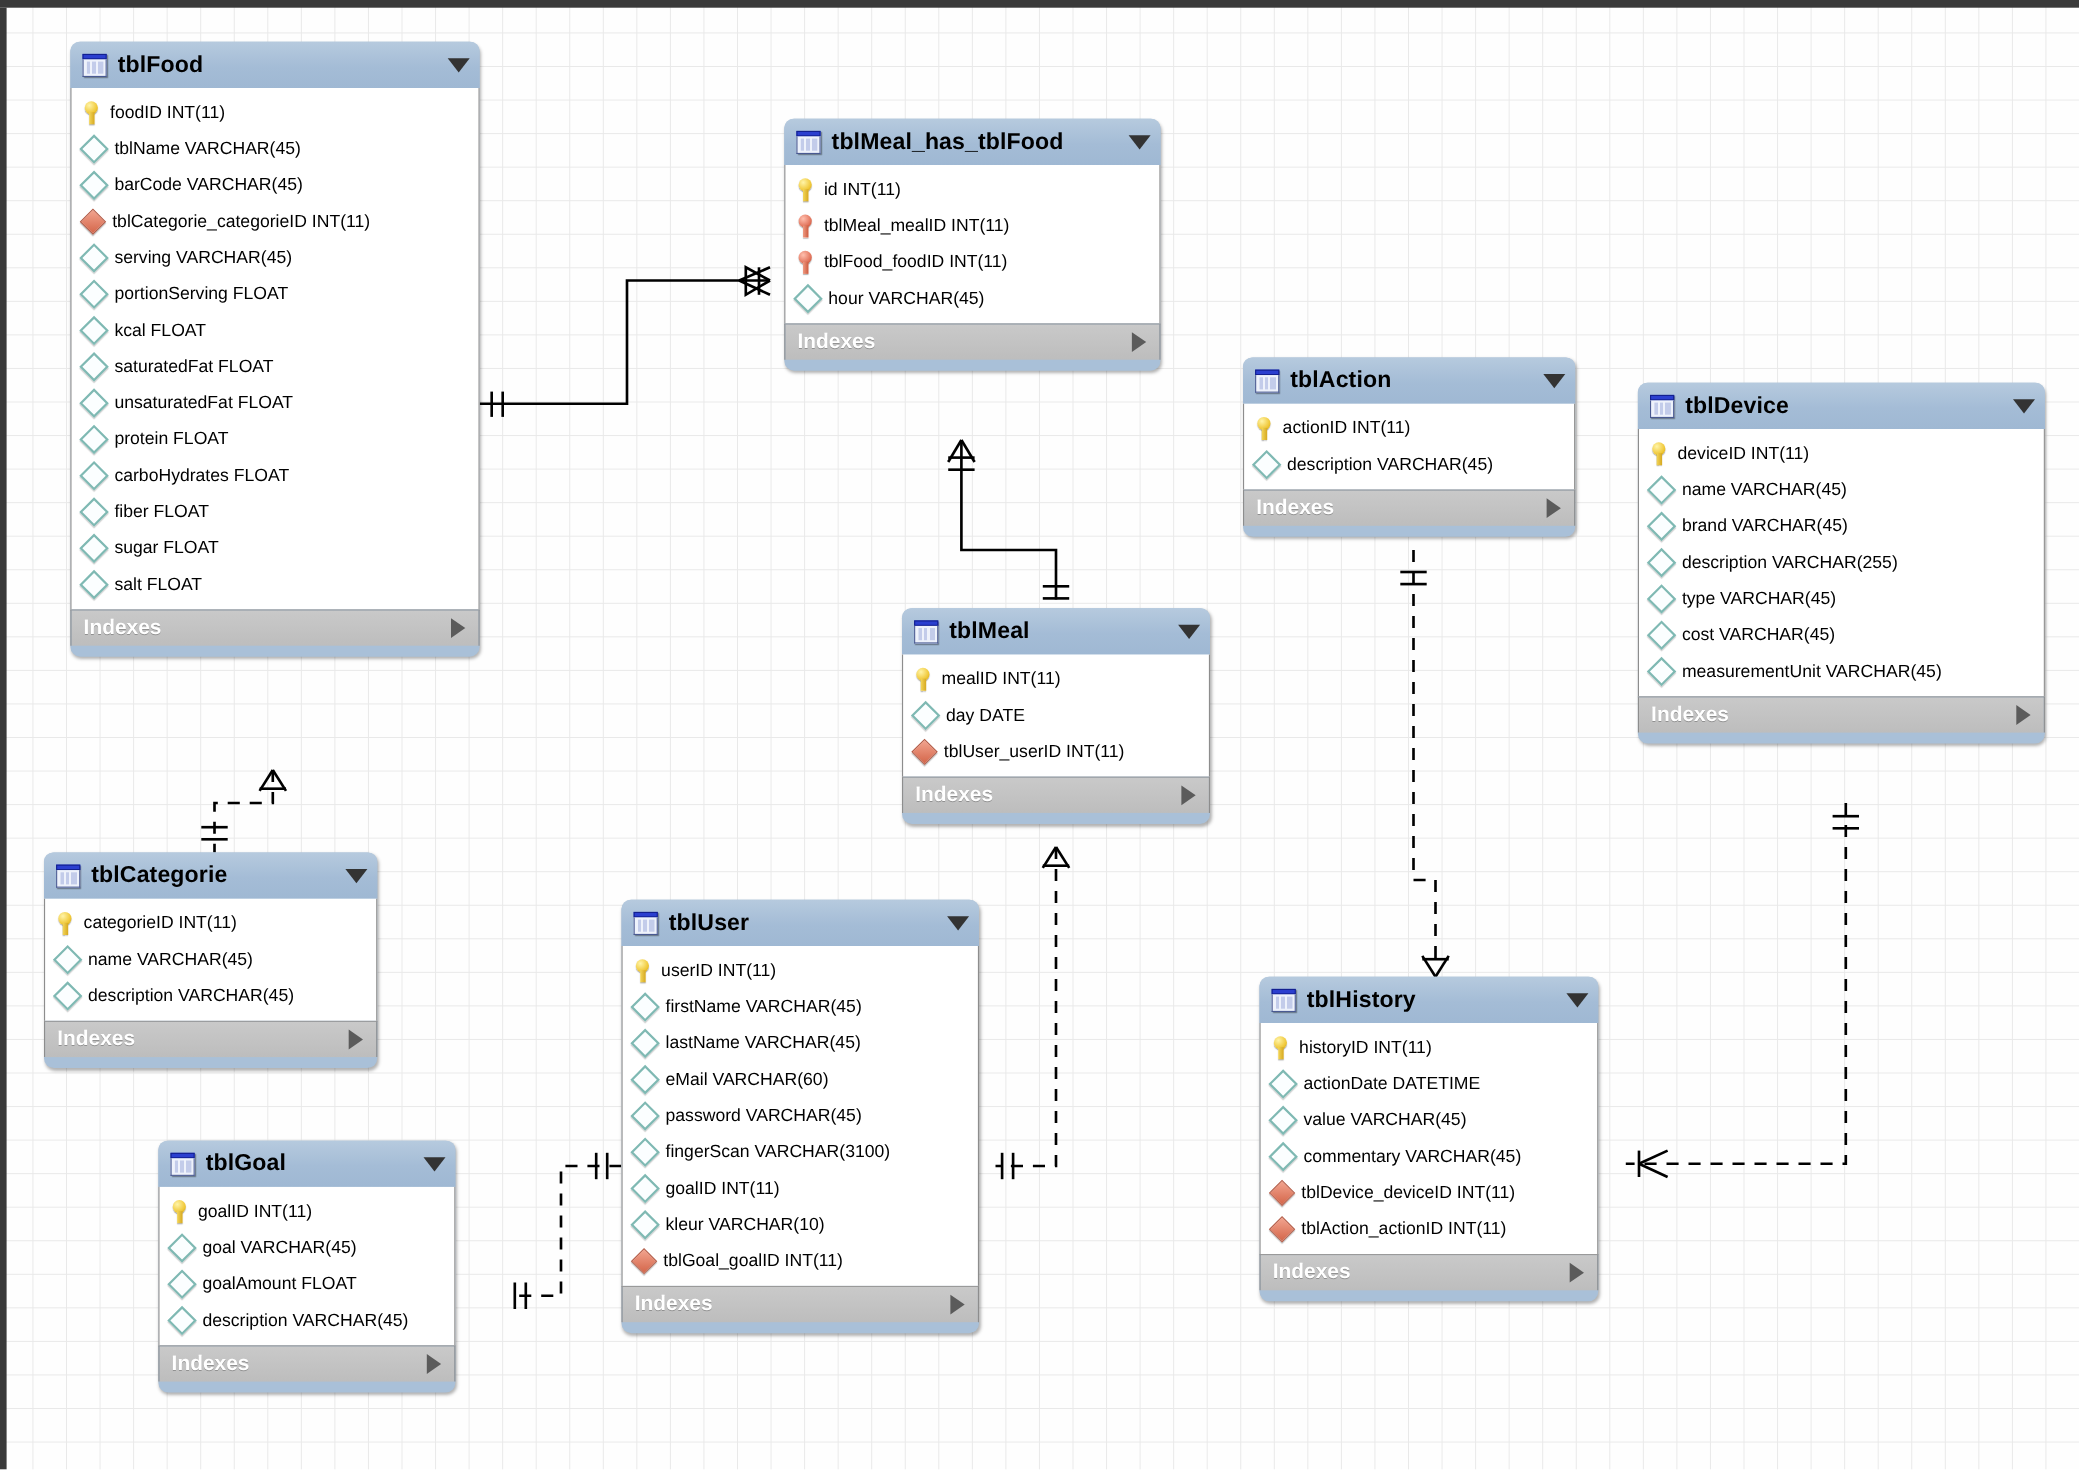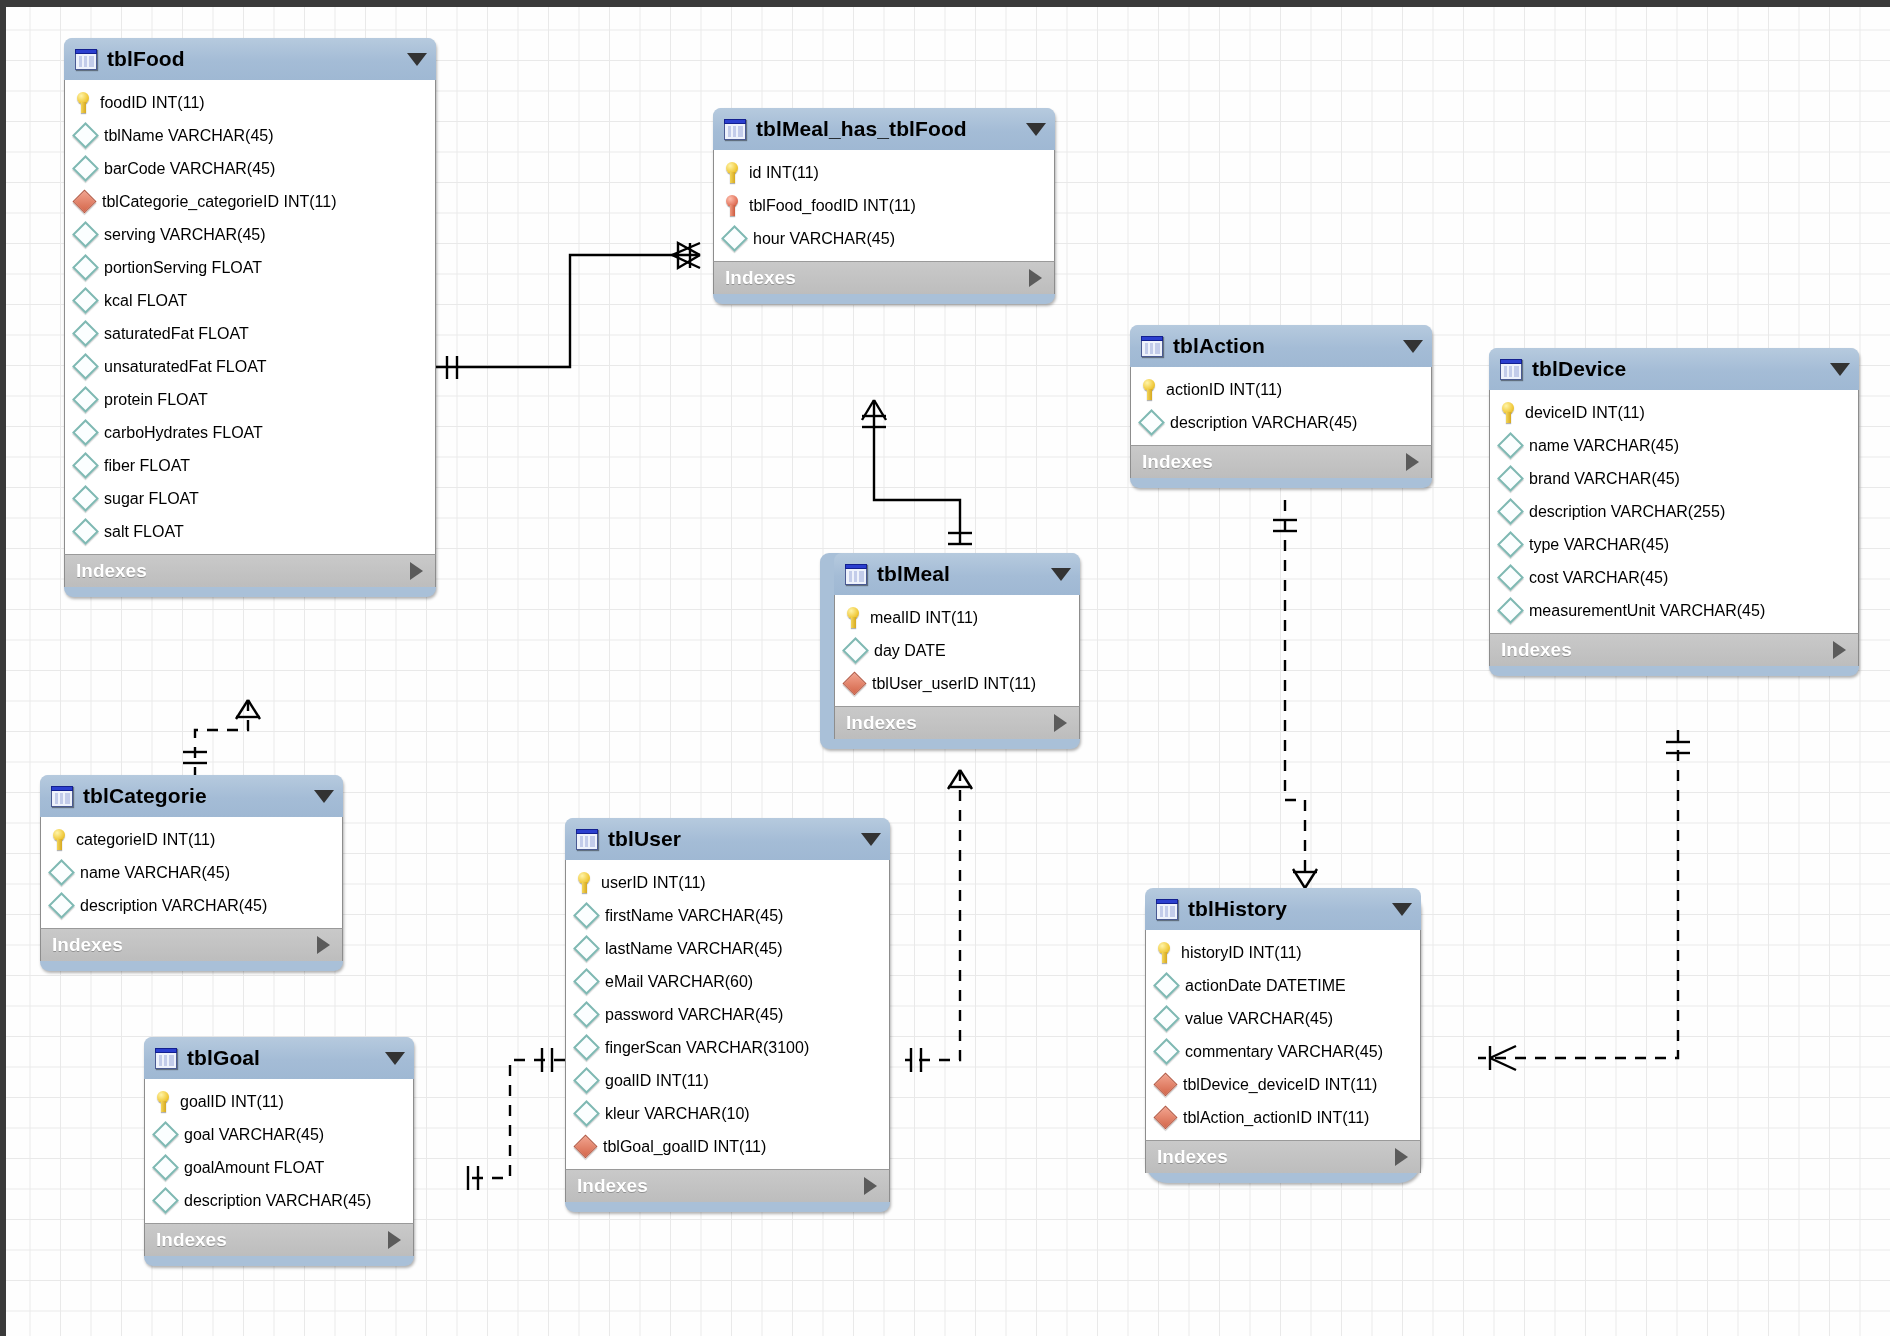--- a/index.html
+++ b/index.html
@@ -291,20 +291,24 @@
       <span class="tbl-title">tblMeal_has_tblFood</span>
       <span class="tbl-caret"></span>
     </div>
     <div class="tbl-body">
       <div class="col">
           <span class="gl k-pk"></span>
           <span>id INT(11)</span>
         </div>
       <div class="col">
           <span class="gl k-fkpk"></span>
+          <span>tblMeal_mealID INT(11)</span>
+        </div>
+      <div class="col">
+          <span class="gl k-fkpk"></span>
           <span>tblFood_foodID INT(11)</span>
         </div>
       <div class="col">
           <span class="gl d-col"></span>
           <span>hour VARCHAR(45)</span>
         </div>
     </div>
     <div class="tbl-idx">
       <span class="tbl-idx-label">Indexes</span>
       <span class="tbl-idx-arrow"></span>
@@ -374,21 +378,21 @@
           <span class="gl d-col"></span>
           <span>measurementUnit VARCHAR(45)</span>
         </div>
     </div>
     <div class="tbl-idx">
       <span class="tbl-idx-label">Indexes</span>
       <span class="tbl-idx-arrow"></span>
     </div>
   </div>
 
-  <div class="tbl" style="left:820px; top:553px; width:260px;padding-left:14px;">
+  <div class="tbl" style="left:820px; top:553px; width:280px;">
     <div class="tbl-hdr">
       <span class="tbl-icon">
           <i class="ibar"></i>
           <i class="ibody"></i>
         </span>
       <span class="tbl-title">tblMeal</span>
       <span class="tbl-caret"></span>
     </div>
     <div class="tbl-body">
       <div class="col">
@@ -485,21 +489,21 @@
           <span class="gl d-fk"></span>
           <span>tblGoal_goalID INT(11)</span>
         </div>
     </div>
     <div class="tbl-idx">
       <span class="tbl-idx-label">Indexes</span>
       <span class="tbl-idx-arrow"></span>
     </div>
   </div>
 
-  <div class="tbl" style="left:1145px; top:888px; width:276px;border-radius:22px;">
+  <div class="tbl" style="left:1145px; top:888px; width:308px;">
     <div class="tbl-hdr">
       <span class="tbl-icon">
           <i class="ibar"></i>
           <i class="ibody"></i>
         </span>
       <span class="tbl-title">tblHistory</span>
       <span class="tbl-caret"></span>
     </div>
     <div class="tbl-body">
       <div class="col">

